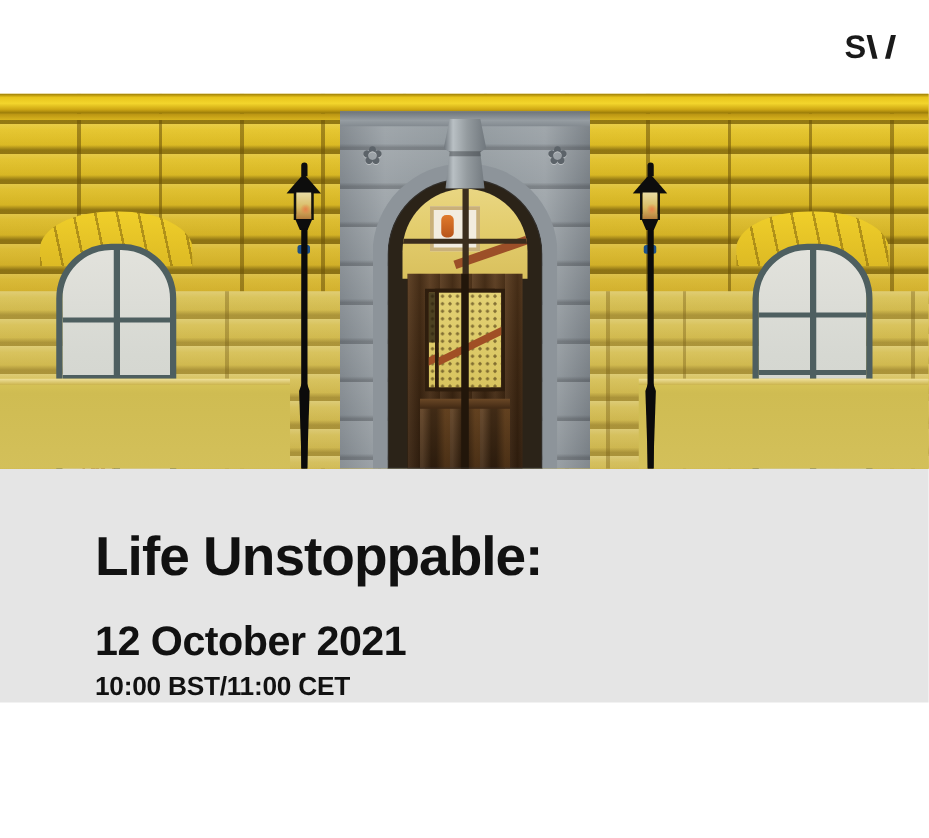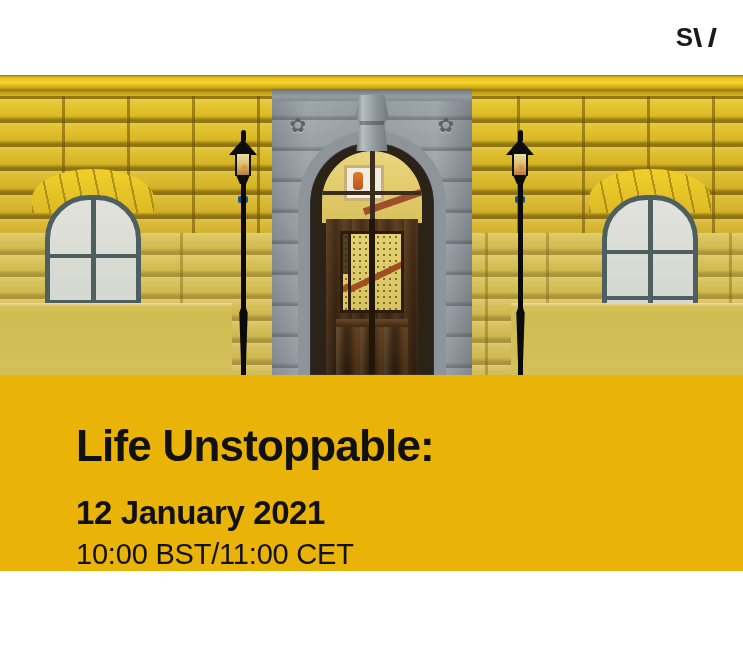--- a/index.html
+++ b/index.html
@@ -393,21 +393,21 @@
   }
   .lamp-foot {
     position: absolute; left: 8px; bottom: 0; width: 15px; height: 74px;
     background: #0b0b0b;
     clip-path: polygon(50% 0%, 78% 16%, 64% 100%, 36% 100%, 22% 16%);
   }
 
   
   .content {
     padding: 45px 0 0 76px;
-    background: #eab308;
+    background: #e5e5e5;
   }
   .headline {
     font-family: "Liberation Sans", sans-serif;
     font-weight: bold;
     font-size: 44px;
     line-height: 1.16;
     letter-spacing: -0.8px;
     color: #111111;
     margin: 0;
   }
@@ -416,22 +416,22 @@
     font-family: "Liberation Sans", sans-serif;
     font-weight: bold;
     font-size: 33px;
     line-height: 1.2;
     letter-spacing: -0.4px;
     color: #111111;
     margin: 22px 0 0 0;
   }
   .timeline {
     font-family: "Liberation Sans", sans-serif;
-    font-weight: normal;
-    font-size: 29px;
+    font-weight: bold;
+    font-size: 21px;
     line-height: 1.2;
     letter-spacing: -0.2px;
     color: #111111;
     margin: 4px 12px 0 0;
   }
 </style>
 </head>
 <body>
 
 <div class="header">
@@ -526,15 +526,15 @@
     <div class="lamp-pole"></div>
     <div class="lamp-foot"></div>
   </div>
 
 </div>
 
 <div class="content">
   <h1 class="headline">
     <span>Life Unstoppable:</span>
   </h1>
-  <div class="dateline">12 January 2021</div>
+  <div class="dateline">12 October 2021</div>
   <div class="timeline">10:00 BST/11:00 CET</div>
 </div>
 
 </body></html>

